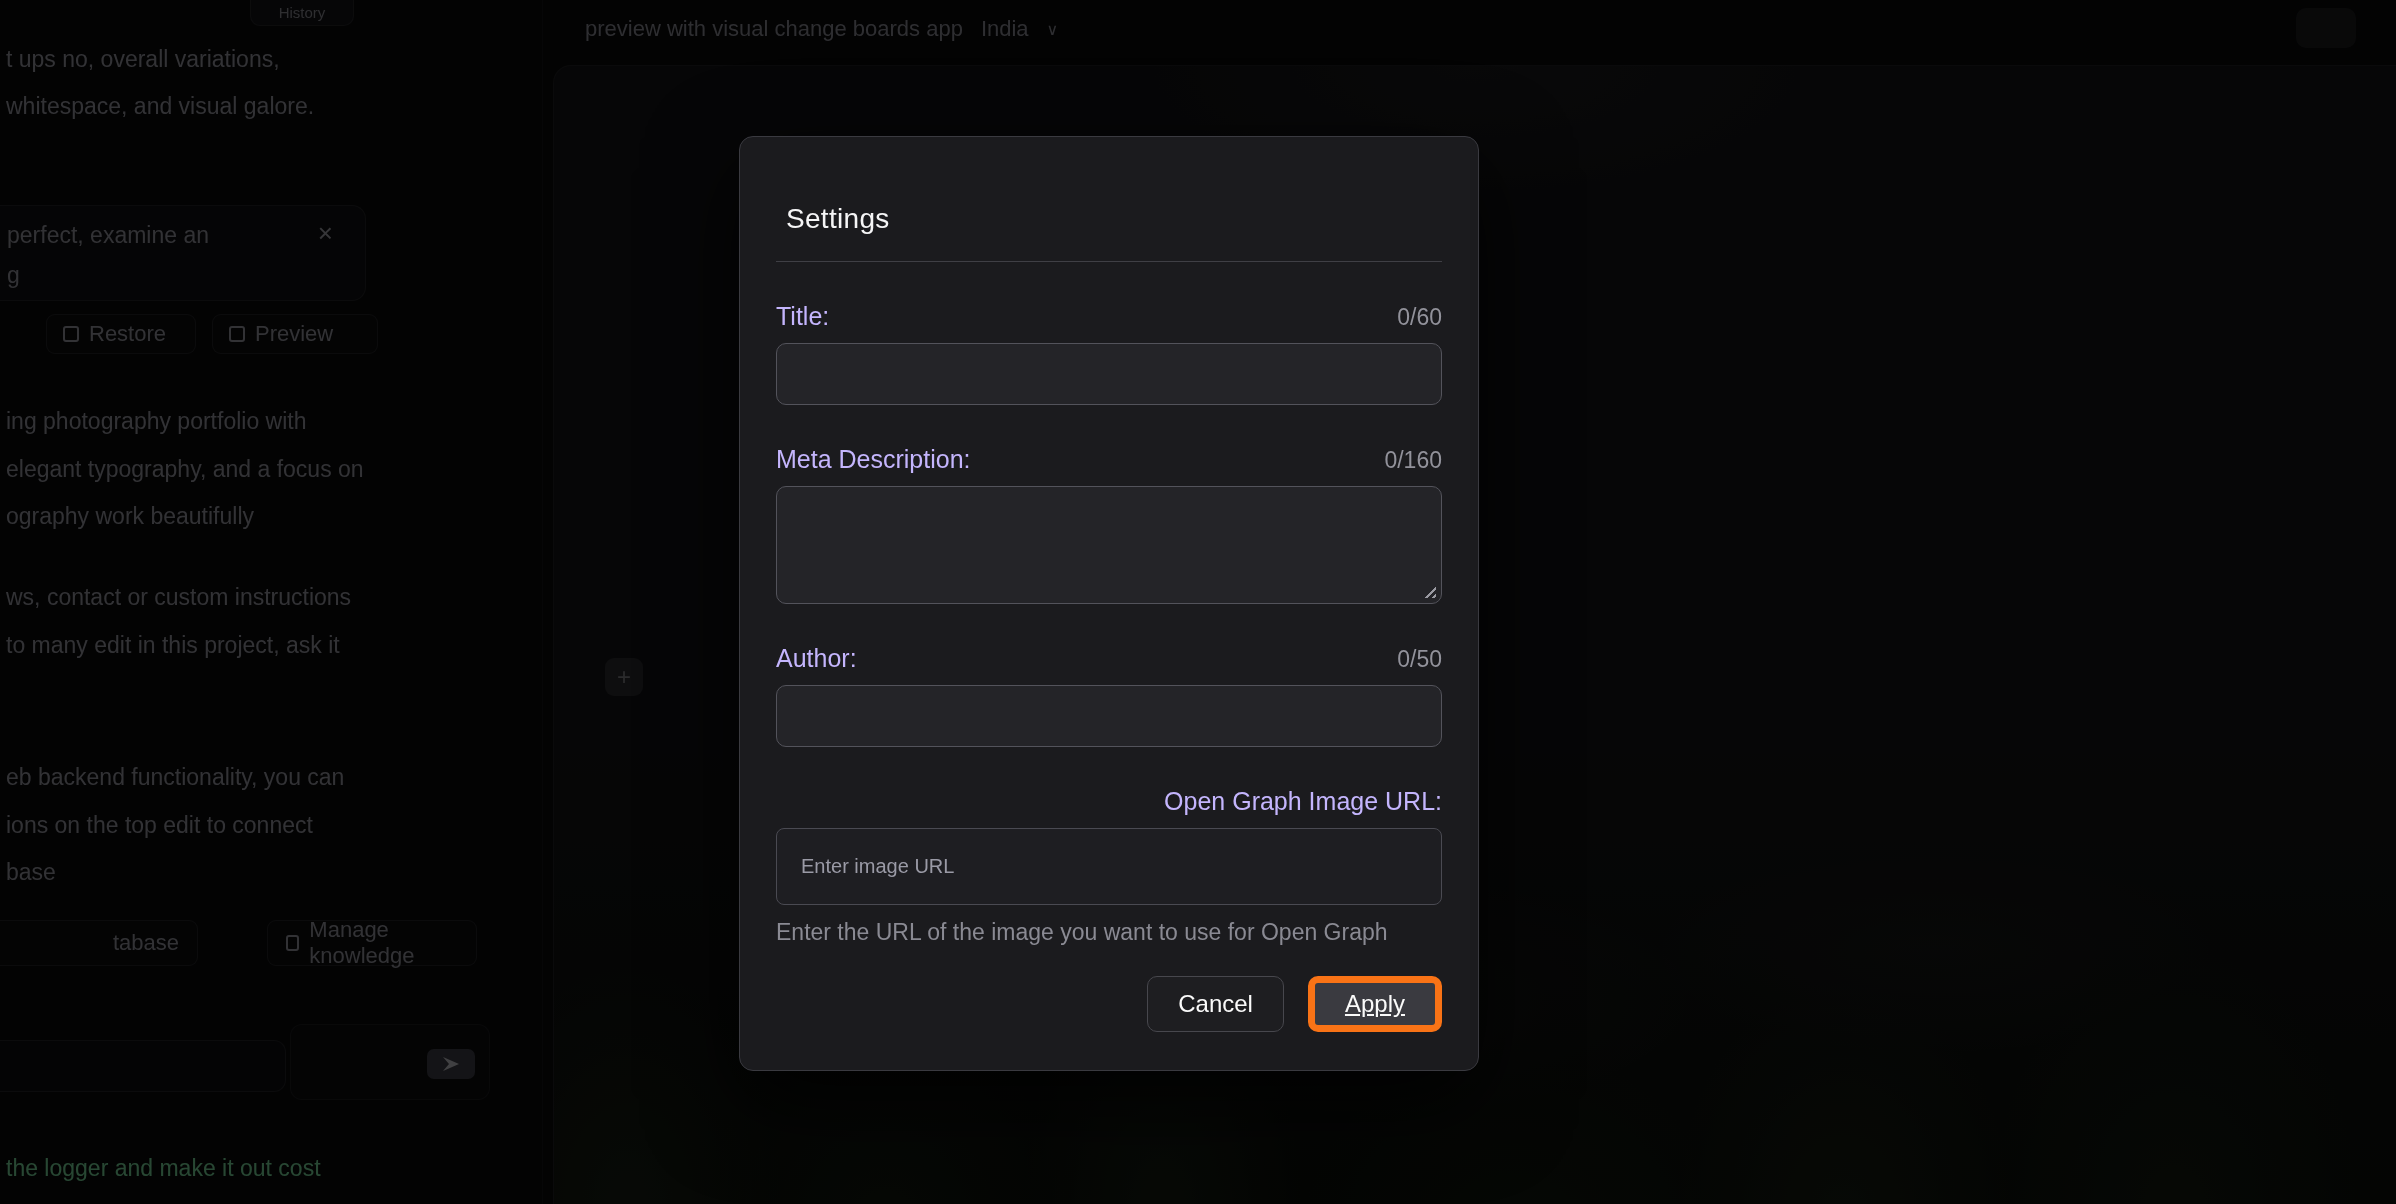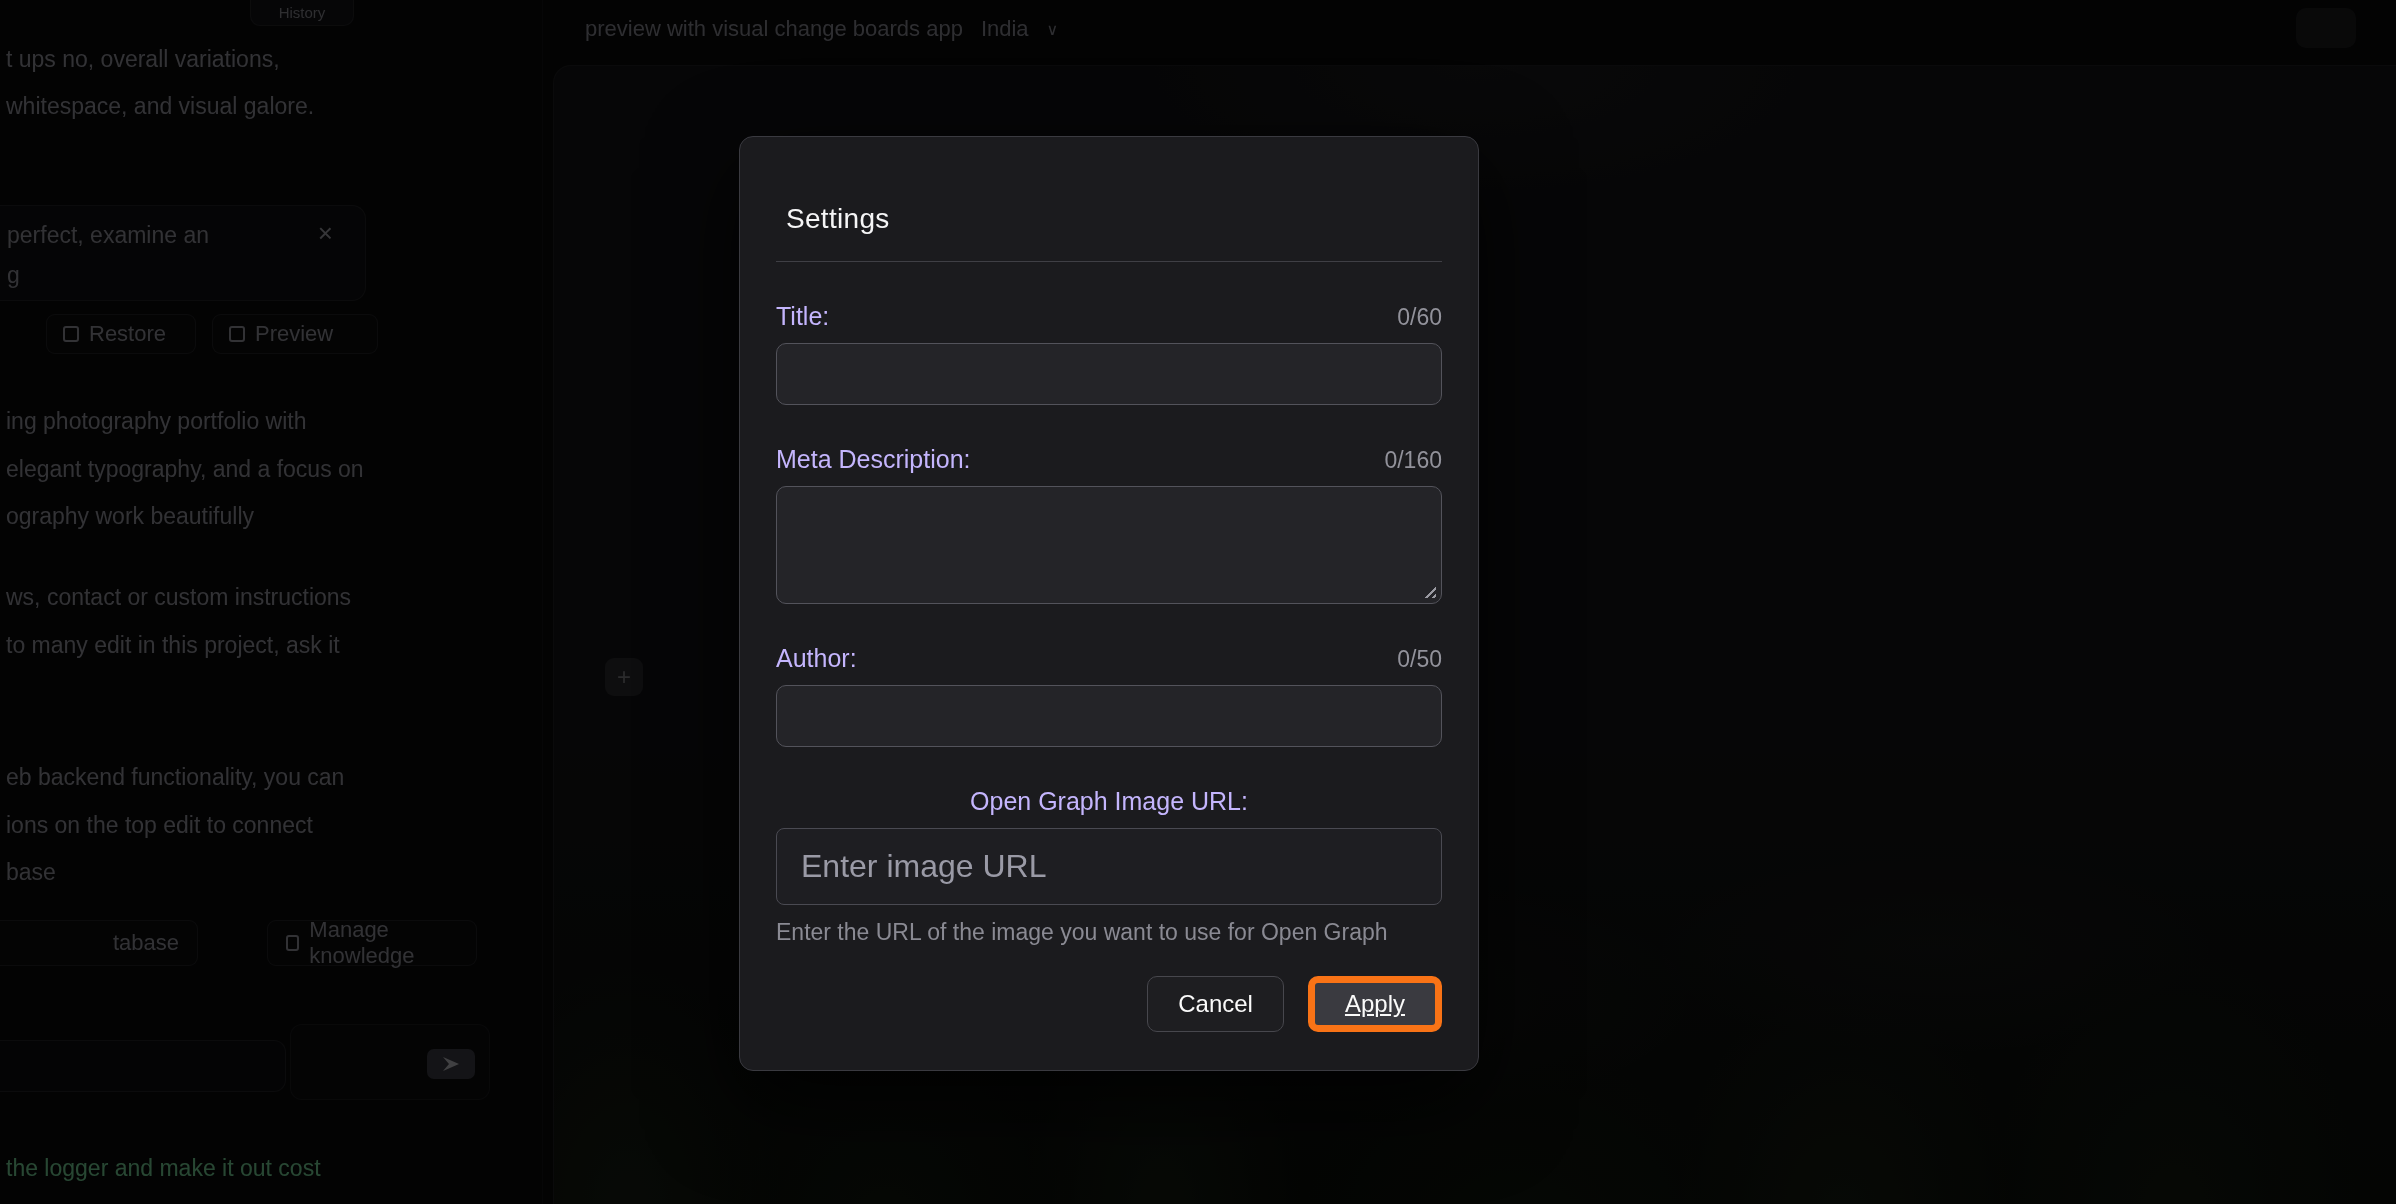--- a/index.html
+++ b/index.html
@@ -69,21 +69,21 @@
   .field-counter{color:#92929b;font-size:23px;}
   .t-input{width:100%;height:62px;background:#242428;border:1.5px solid #53535b;border-radius:10px;
          color:#e8e8ec;font-size:25px;padding:0 20px;outline:none;margin-bottom:40px;}
   .t-area-wrap{position:relative;margin-bottom:40px;}
   .t-area{width:100%;height:118px;background:#242428;border:1.5px solid #53535b;border-radius:10px;
          color:#e8e8ec;font-size:25px;padding:14px 20px;outline:none;resize:none;display:block;}
   .resize-handle{position:absolute;right:6px;bottom:6px;width:15px;height:15px;
          background:repeating-linear-gradient(135deg, transparent 0 3px, #9a9aa2 3px 5px);
          clip-path:polygon(100% 0, 100% 100%, 0 100%);}
   .url-input{width:100%;height:77px;background:#1e1e22;border:1.5px solid #4a4a52;border-radius:8px;
-         color:#c4b5fd;font-size:32px;padding:0 24px;outline:none;margin-bottom:14px;}
+         color:#c4b5fd;font-size:20px;padding:0 24px;outline:none;margin-bottom:14px;}
   .url-input::placeholder{color:#9a9aa6;}
   #helper-text{color:#8a8a93;font-size:23px;margin-bottom:30px;}
   #modal-buttons{display:flex;justify-content:flex-end;gap:24px;}
   .m-btn{height:56px;border-radius:10px;font-size:24px;color:#fafafa;padding:0 30px;cursor:pointer;}
   #cancel-btn{background:#1e1e21;border:1px solid #47474d;}
   #apply-btn{background:#3a3a40;border:7px solid #f97316;text-decoration:underline;}
 </style>
 </head>
 <body>
 
@@ -176,21 +176,21 @@
       <textarea class="t-area" style=""></textarea>
       <div class="resize-handle"></div>
     </div>
 
     <div class="field-row">
       <span class="field-label">Author:</span>
       <span class="field-counter">0/50</span>
     </div>
     <input class="t-input" type="text" value="" style="">
 
-    <div class="field-row" style="justify-content:center">
+    <div class="field-row" style="justify-content:flex-end">
       <span class="field-label">Open Graph Image URL:</span>
     </div>
     <input class="url-input" type="text" placeholder="Enter image URL" style="">
     <div id="helper-text">Enter the URL of the image you want to use for Open Graph</div>
 
     <div id="modal-buttons">
       <button class="m-btn" id="cancel-btn">Cancel</button>
       <button class="m-btn" id="apply-btn">Apply</button>
     </div>
   </div>

